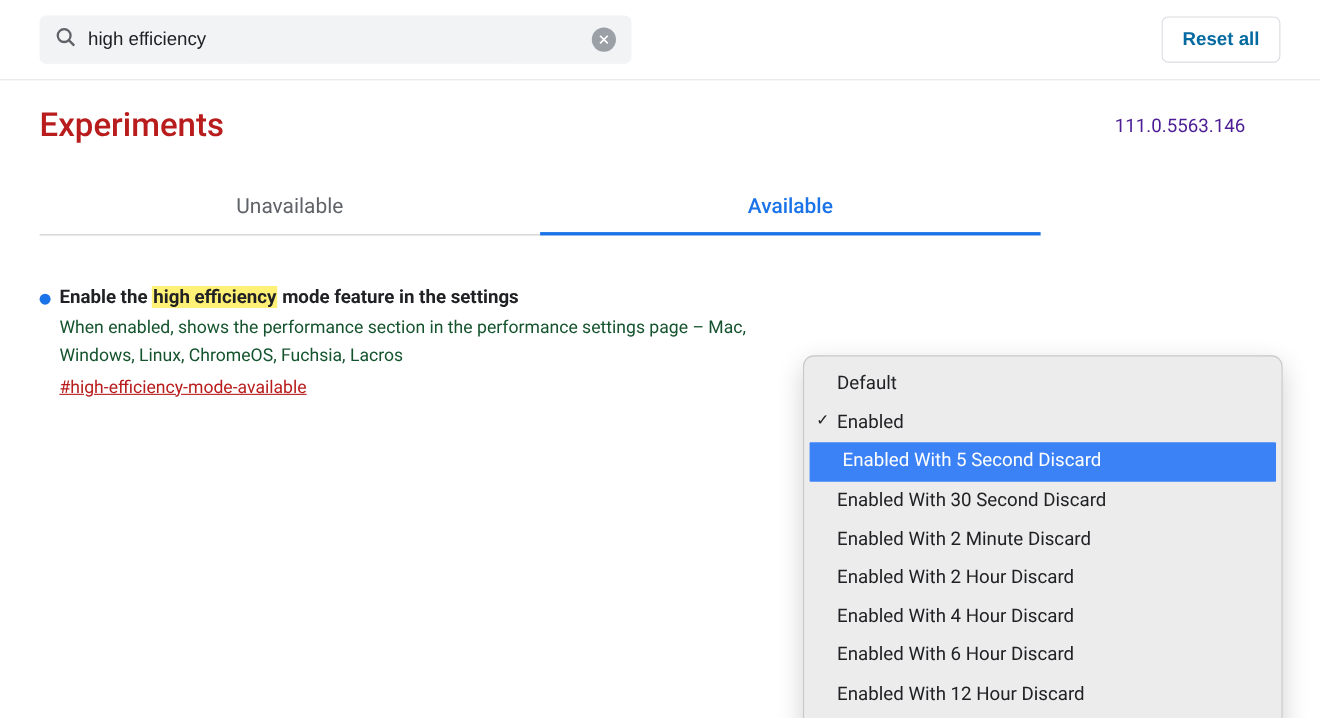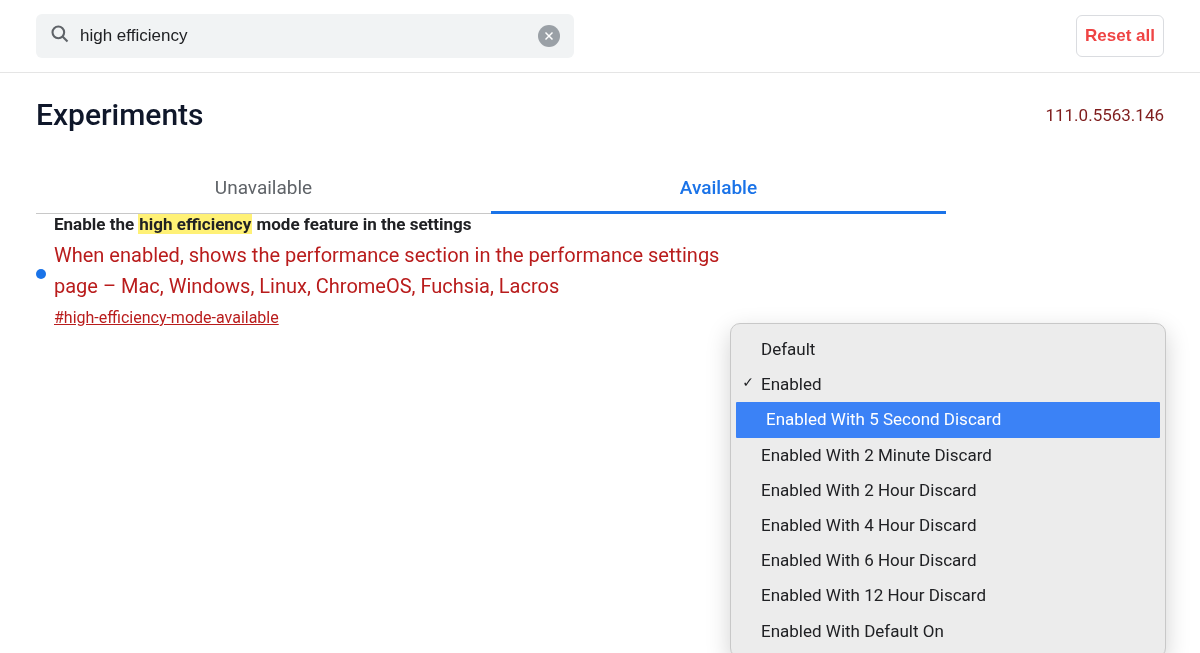--- a/index.html
+++ b/index.html
@@ -58,43 +58,44 @@
       width: 12px;
       height: 12px;
       stroke: #fff;
       stroke-width: 3;
     }
     .reset-btn {
       margin-left: auto;
       background: #fff;
       border: 1px solid #dadce0;
       border-radius: 6px;
-      padding: 10px 8px;
-      color: #ef4444;
+      padding: 10px 18px;
+      color: #0369a1;
       font-size: 17px;
       font-weight: 600;
       cursor: pointer;
     }
     .content {
       padding: 24px 36px;
       position: relative;
     }
     .header-row {
       display: flex;
       align-items: center;
       justify-content: space-between;
     }
     .page-title {
       font-size: 30px;
       font-weight: 500;
-      color: #0f172a;
+      color: #b91c1c;
     }
     .version {
       font-size: 17px;
-      color: #7f1d1d;
+      color: #4c1d95;
+      margin-right: 32px;
     }
     .tabs {
       display: flex;
       margin-top: 30px;
       border-bottom: 1px solid #c8c8c8;
       width: 910px;
     }
     .tab {
       flex: 1;
       text-align: center;
@@ -111,22 +112,23 @@
     .tab.active::after {
       content: "";
       position: absolute;
       left: 0;
       right: 0;
       bottom: -1px;
       height: 3px;
       background: #1a73e8;
     }
     .experiment {
-      display: flex;
-      align-items: center;
+      margin-top: 46px;
+      display: flex;
+      align-items: flex-start;
       max-width: 700px;
     }
     .blue-dot {
       width: 10px;
       height: 10px;
       border-radius: 50%;
       background: #1a73e8;
       margin-top: 7px;
       margin-right: 8px;
       flex-shrink: 0;
@@ -137,22 +139,22 @@
     .exp-title {
       font-size: 17px;
       font-weight: 700;
       color: #202124;
     }
     .hl {
       background: #fff176;
       padding: 0 1px;
     }
     .exp-desc {
-      font-size: 20px;
-      color: #b91c1c;
+      font-size: 16px;
+      color: #14532d;
       margin-top: 6px;
       line-height: 1.55;
     }
     .exp-anchor {
       font-size: 16px;
       color: #b91c1c;
       text-decoration: underline;
       margin-top: 6px;
       display: inline-block;
       cursor: pointer;
@@ -249,20 +251,24 @@
       <div class="dropdown-item">
         <span class="check">✓</span>
         <span class="label">Enabled</span>
       </div>
       <div class="dropdown-item highlighted">
         <span class="check"></span>
         <span class="label">Enabled With 5 Second Discard</span>
       </div>
       <div class="dropdown-item">
         <span class="check"></span>
+        <span class="label">Enabled With 30 Second Discard</span>
+      </div>
+      <div class="dropdown-item">
+        <span class="check"></span>
         <span class="label">Enabled With 2 Minute Discard</span>
       </div>
       <div class="dropdown-item">
         <span class="check"></span>
         <span class="label">Enabled With 2 Hour Discard</span>
       </div>
       <div class="dropdown-item">
         <span class="check"></span>
         <span class="label">Enabled With 4 Hour Discard</span>
       </div>

